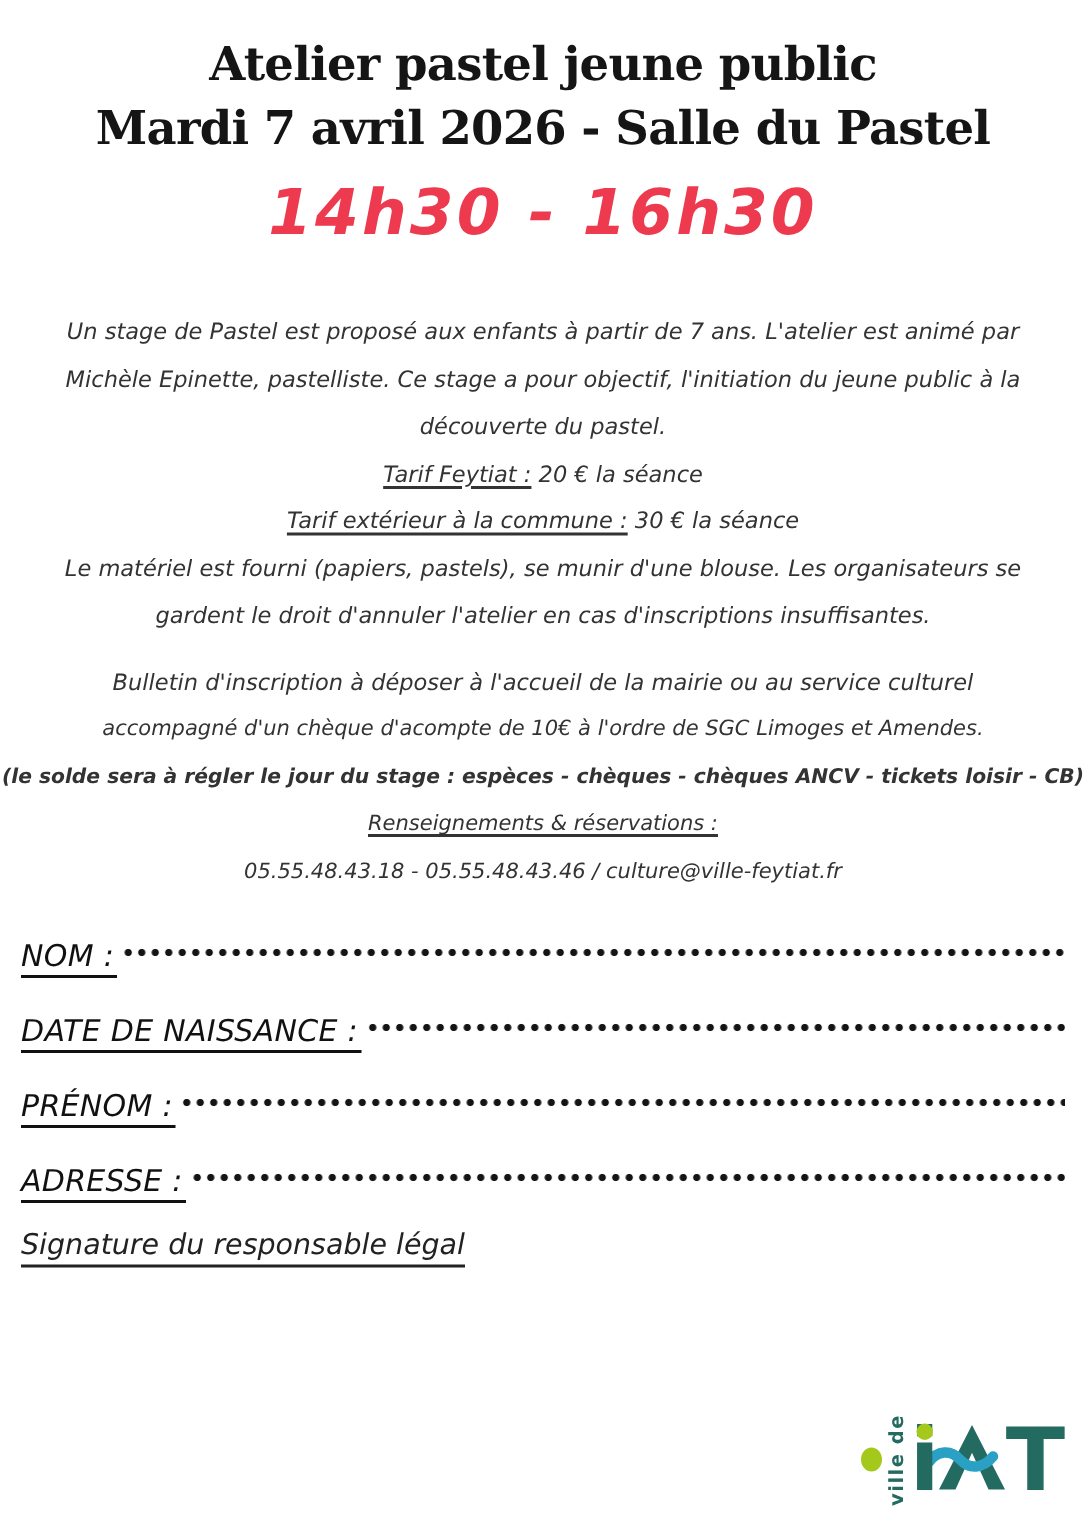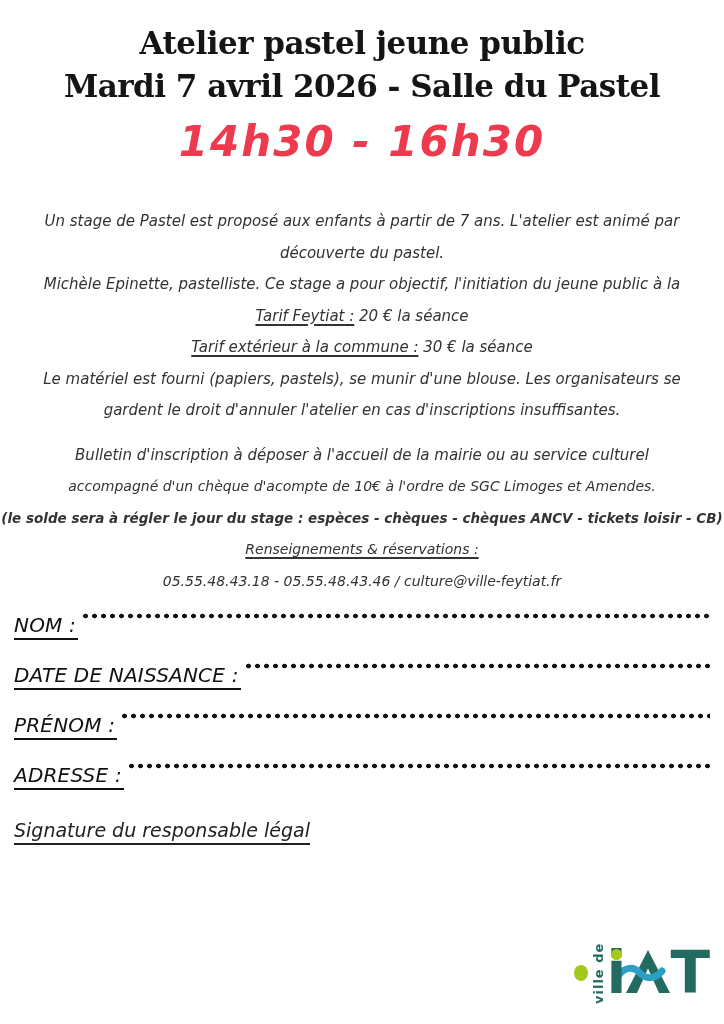--- a/index.html
+++ b/index.html
@@ -52,21 +52,21 @@
   }
   .line .u { text-decoration: underline; text-underline-offset: 3px; text-decoration-thickness: 1.5px; }
   .line.small   { font-size: 14px; }
   .line.tiny    { font-size: 13.5px; font-weight: bold; }
   .reg-block { margin-top: 13px; }
 
   
   .form { margin: 16px 14px 0 14px; }
   .form-row {
     display: flex;
-    align-items: flex-start;
+    align-items: center;
     height: 50px;
   }
   .form-label {
     flex: 0 0 auto;
     font-style: italic;
     font-size: 20px;
     letter-spacing: 0.2px;
     color: #111111;
     border-bottom: 2px solid #111111;
     padding: 0 2px 1px 0;
@@ -148,22 +148,22 @@
   <div class="title">
     <div>Atelier pastel jeune public</div>
     <div>Mardi 7 avril 2026 - Salle du Pastel</div>
   </div>
 
   <div class="time">14h30 - 16h30</div>
 
   <div class="body-copy">
     <div>
       <div class="line">Un stage de Pastel est proposé aux enfants à partir de 7 ans. L'atelier est animé par</div>
+      <div class="line">Michèle Epinette, pastelliste. Ce stage a pour objectif, l'initiation du jeune public à la</div>
       <div class="line">découverte du pastel.</div>
-      <div class="line">Michèle Epinette, pastelliste. Ce stage a pour objectif, l'initiation du jeune public à la</div>
     </div>
 
     <div>
       <div class="line"><span class="u">Tarif Feytiat :</span><span> 20 € la séance</span></div>
       <div class="line"><span class="u">Tarif extérieur à la commune :</span><span> 30 € la séance</span></div>
     </div>
 
     <div>
       <div class="line">Le matériel est fourni (papiers, pastels), se munir d'une blouse. Les organisateurs se</div>
       <div class="line">gardent le droit d'annuler l'atelier en cas d'inscriptions insuffisantes.</div>

